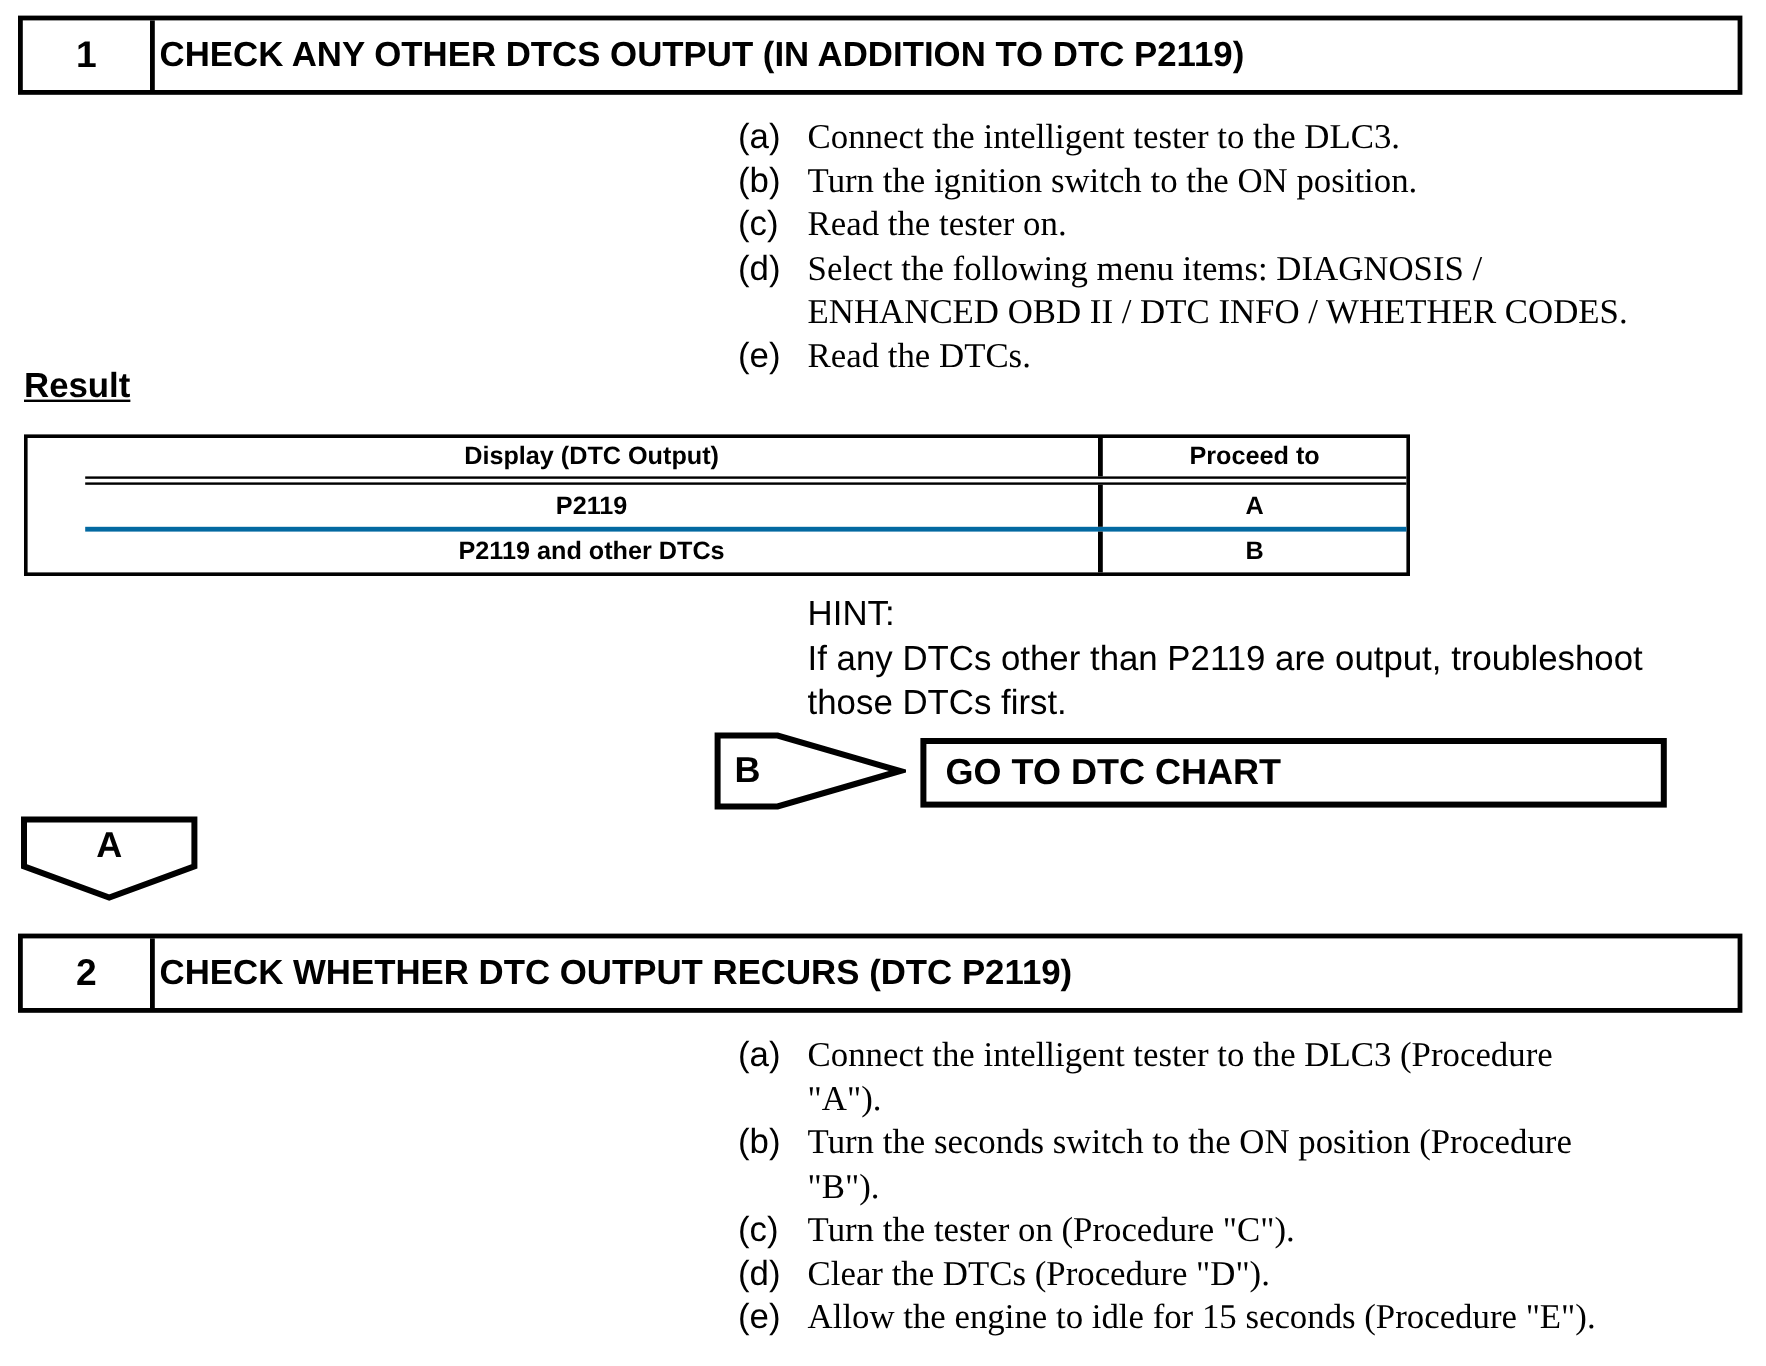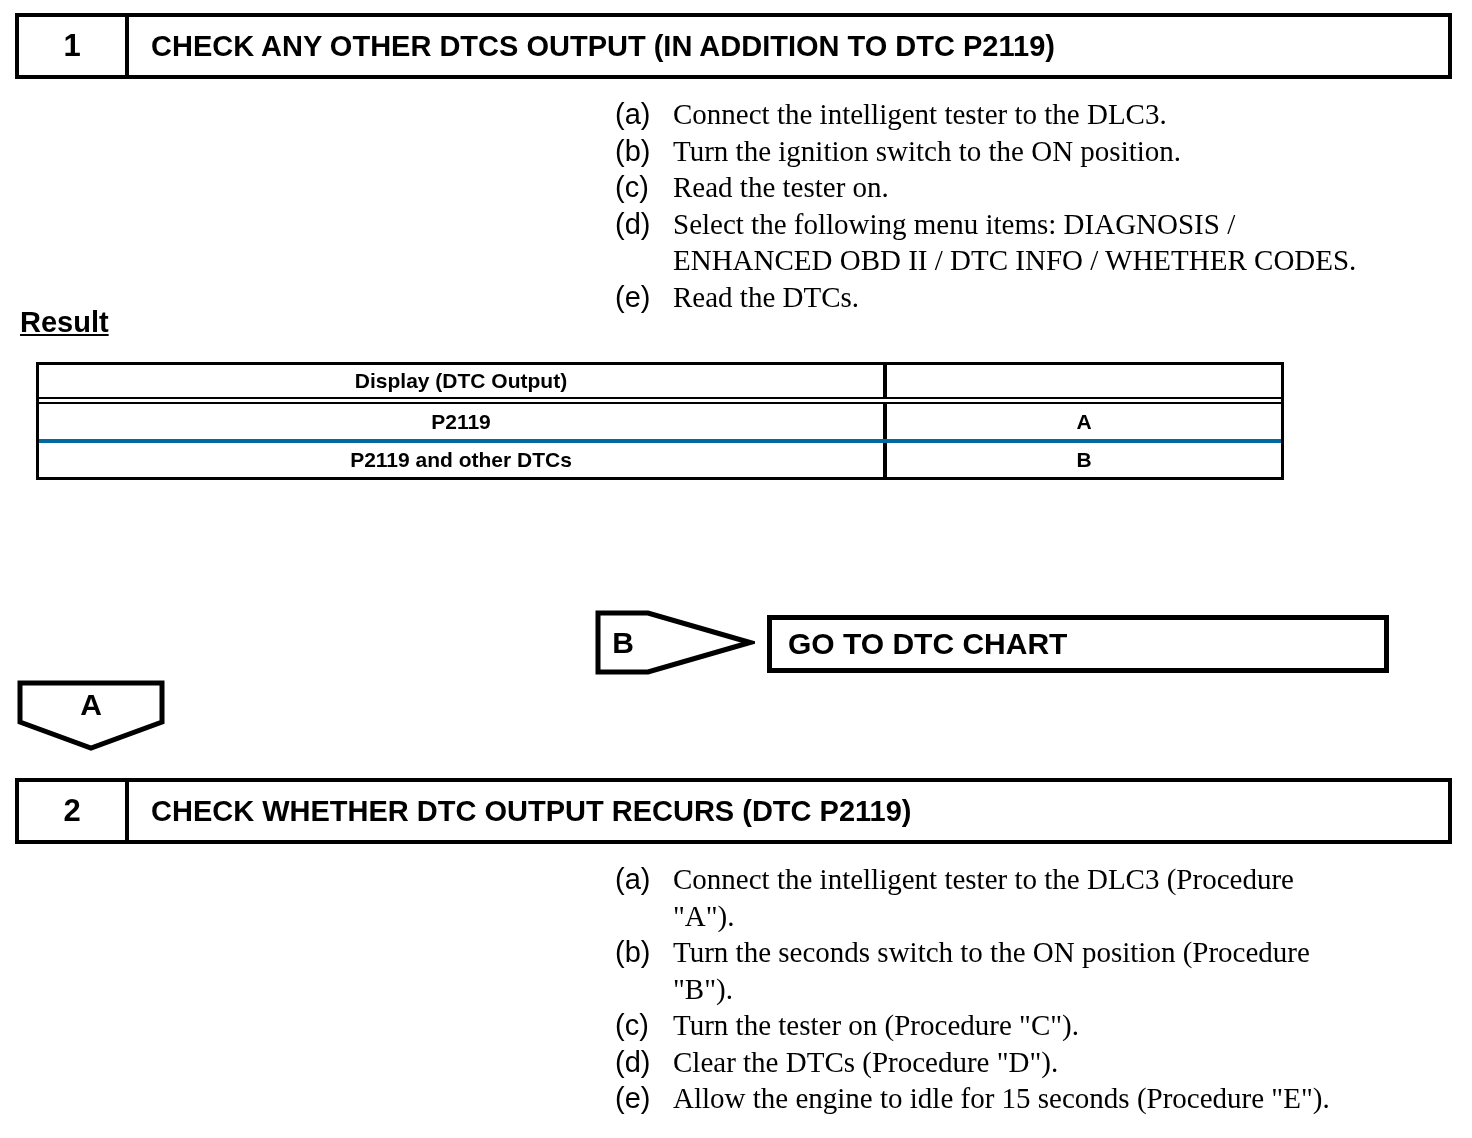--- a/index.html
+++ b/index.html
@@ -16,42 +16,42 @@
     border:4px solid #000; box-sizing:border-box;
     display:flex; align-items:stretch; background:#fff;
   }
   .proc-header .num {
     width:110px; flex:none; border-right:4px solid #000; box-sizing:border-box;
     display:flex; align-items:center; justify-content:center;
     font-weight:bold; font-size:31px;
   }
   .proc-header .title {
     flex:1; display:flex; align-items:center;
-    padding-left:22px; font-weight:bold; font-size:29px; white-space:nowrap;border-radius:28px;
+    padding-left:4px; font-weight:bold; font-size:29px; white-space:nowrap;border-radius:28px;
   }
   #box1 { top:13px; }
   #box2 { top:778px; }
 
   
   .steps { position:absolute; left:615px; width:850px; font-size:29px; line-height:36.5px; }
   #steps1 { top:96px; }
   #steps2 { top:861px; }
   .step { display:flex; align-items:flex-start; }
   .step .marker { width:58px; flex:none; white-space:nowrap; }
   .step .lines { flex:1; }
   .step .line { white-space:nowrap;font-family:Liberation Serif, serif; }
 
   
   .result-label { position:absolute; left:20px; top:306px; font-size:29px; font-weight:bold;text-decoration:underline; }
 
   
   .result-table {
-    position:absolute; left:36px; top:362px; width:1248px;
+    position:absolute; left:20px; top:362px; width:1155px;
     border:3px solid #000; box-sizing:border-box;
-    font-size:21px; font-weight:bold; background:#fff;
+    font-size:21px; font-weight:bold; background:#fff;padding-left:48px;
   }
   .result-table .tr { display:flex; align-items:stretch; }
   .result-table .c1 { width:848px; flex:none; border-right:4px solid #000; box-sizing:border-box;
     display:flex; align-items:center; justify-content:center; }
   .result-table .c2 { flex:1; display:flex; align-items:center; justify-content:center; }
   .result-table .head { height:32px; border-bottom:7px double #000; }
   .result-table .r1  { height:35px; border-bottom:4px solid #0369a1;justify-content:flex-end; }
   .result-table .r2  { height:34px; }
 
   
@@ -124,31 +124,37 @@
           <div class="line">Read the DTCs.</div>
         </div>
     </div>
   </div>
 
   <div class="result-label">Result</div>
 
   <div class="result-table">
     <div class="tr head">
       <div class="c1">Display (DTC Output)</div>
+      <div class="c2">Proceed to</div>
     </div>
     <div class="tr r1">
       <div class="c1">P2119</div>
       <div class="c2">A</div>
     </div>
     <div class="tr r2">
       <div class="c1">P2119 and other DTCs</div>
       <div class="c2">B</div>
     </div>
   </div>
 
+  <div class="hint">
+    <div class="line">HINT:</div>
+    <div class="line">If any DTCs other than P2119 are output, troubleshoot</div>
+    <div class="line">those DTCs first.</div>
+  </div>
 
   <div class="connector-b">
     <svg width="160" height="66" viewBox="0 0 160 66">
       <polygon points="3,3 53,3 155,32.5 53,62 3,62" fill="#ffffff" stroke="#000000" stroke-width="5"></polygon>
     </svg>
     <div class="letter">B</div>
   </div>
 
   <div class="goto-box">GO TO DTC CHART</div>
 

